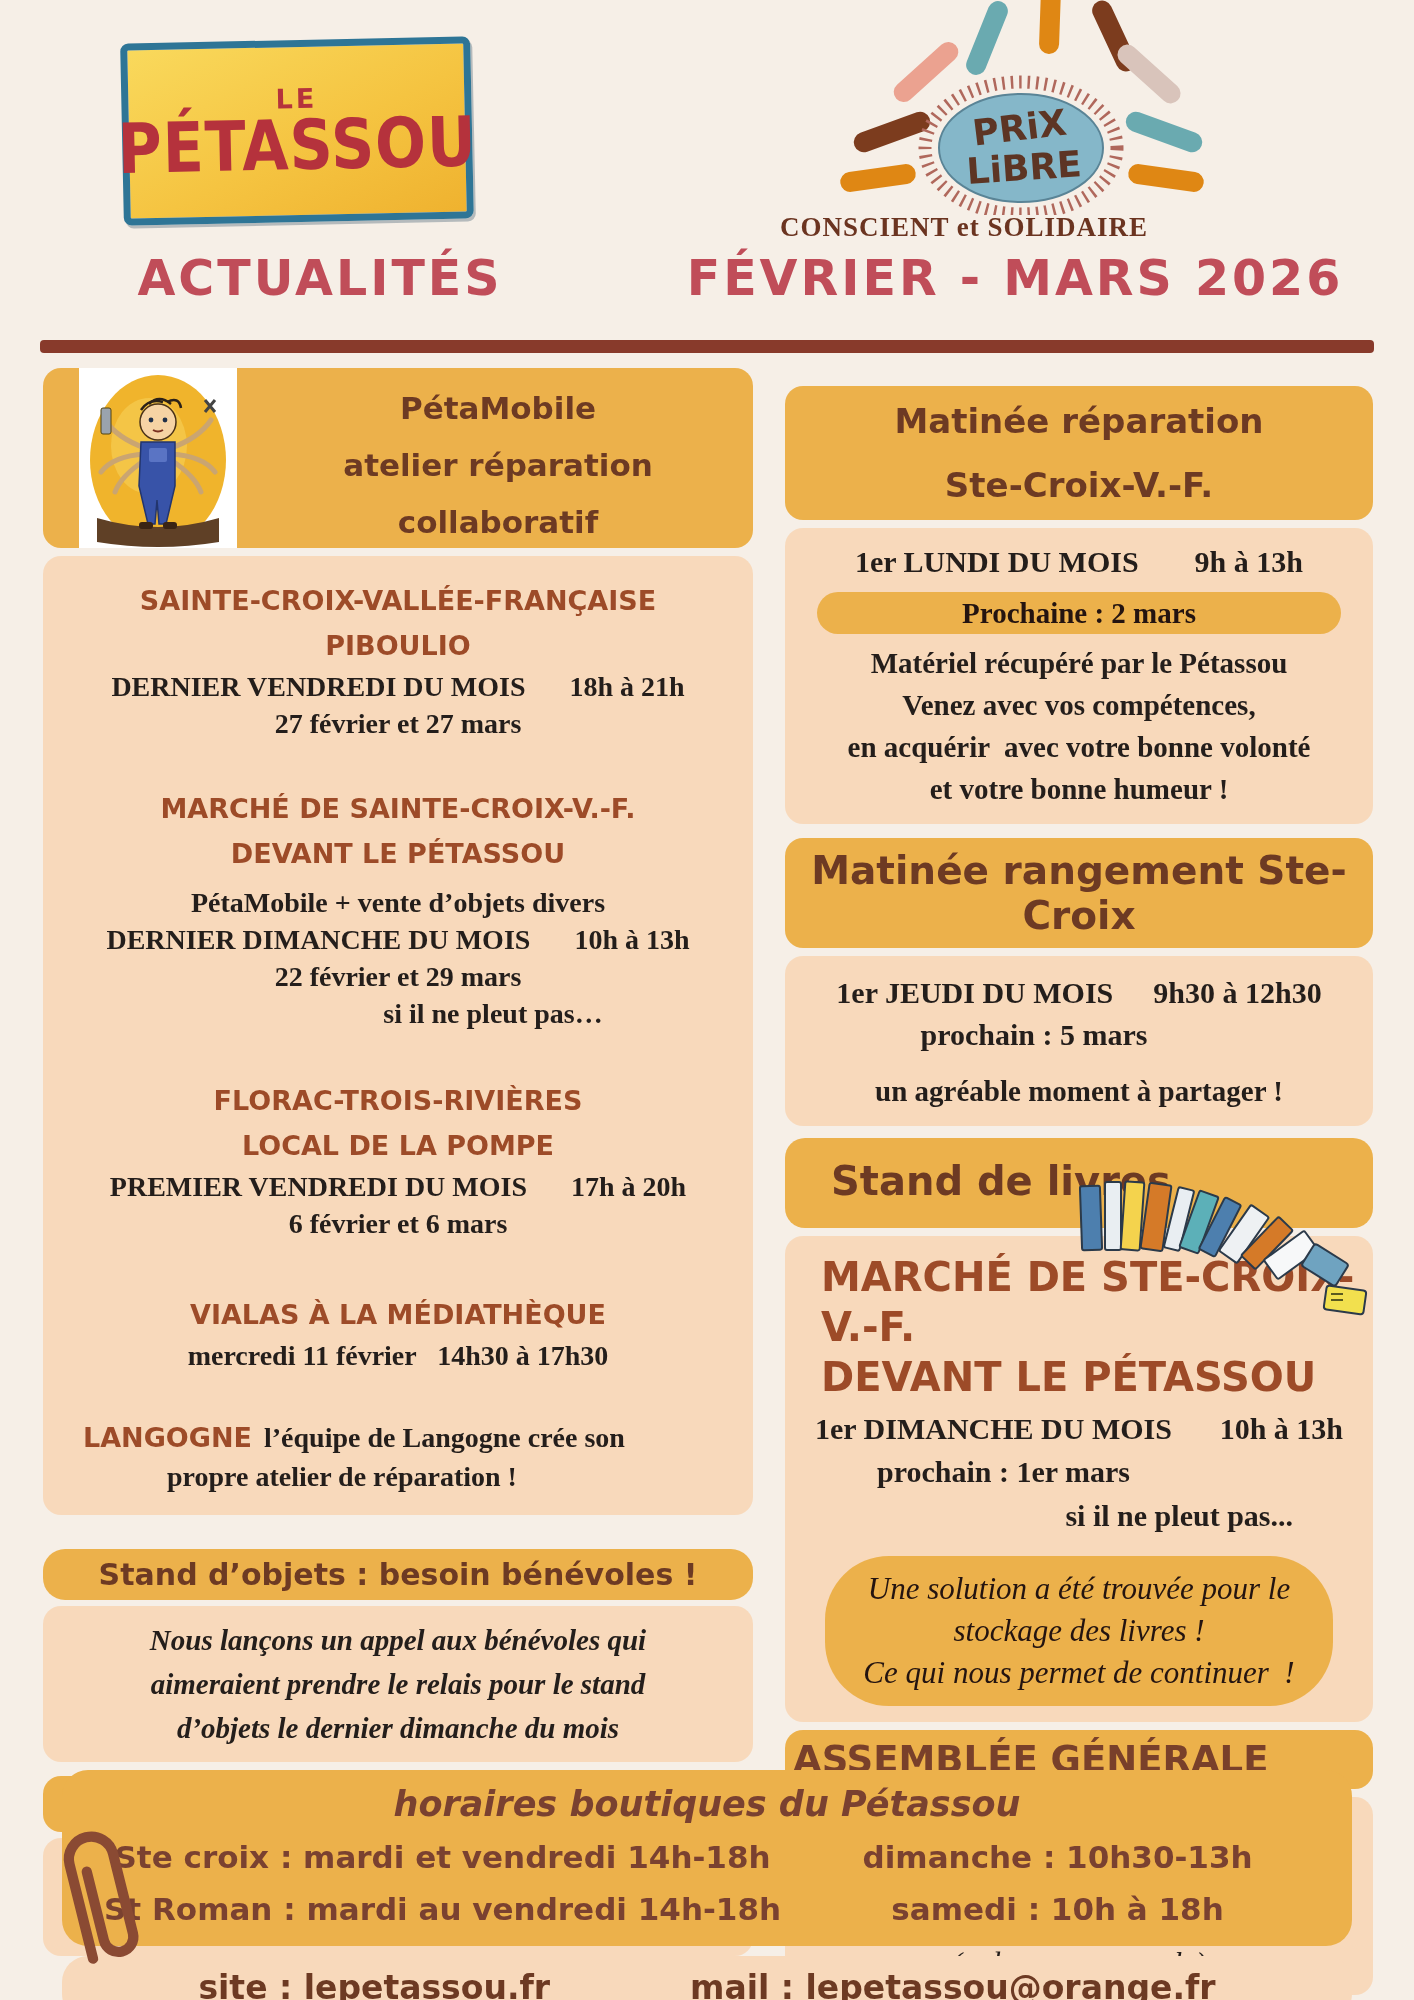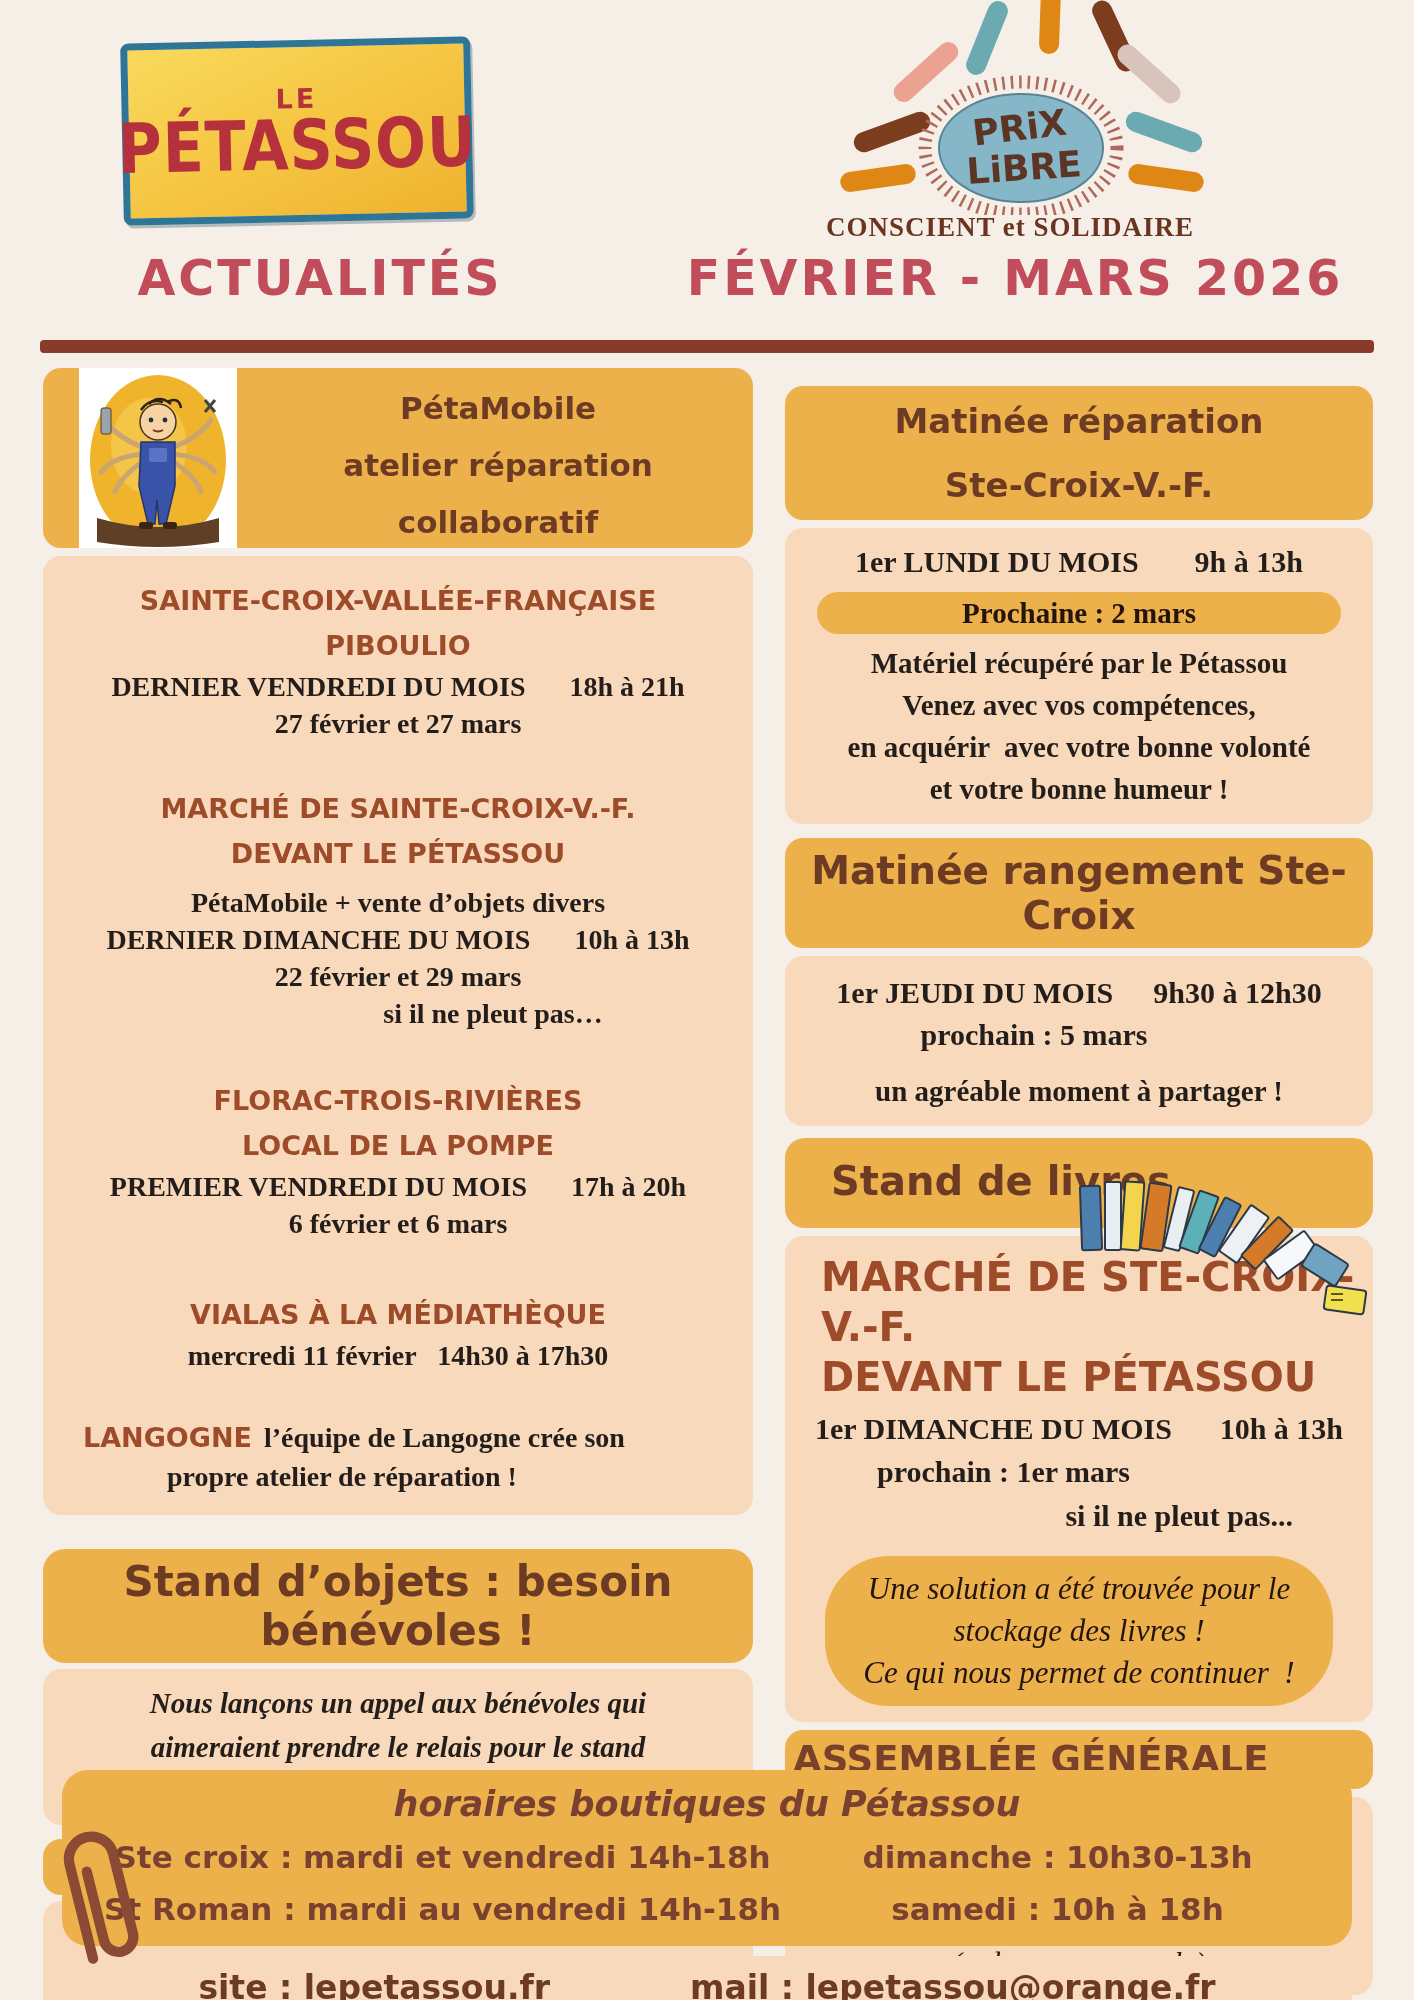--- a/index.html
+++ b/index.html
@@ -14,21 +14,21 @@
     position:absolute;left:122px;top:40px;width:336px;height:168px;
     background:linear-gradient(155deg,#f9d95c 0%,#f5c441 55%,#efb22f 100%);
     border:7px solid #2e7596;border-radius:8px;
     transform:rotate(-1.2deg);
     display:flex;flex-direction:column;align-items:center;justify-content:center;
     box-shadow:2px 3px 0 rgba(60,90,110,.35);
   }
   .logo-le{font-size:27px;font-weight:bold;color:#b5323c;letter-spacing:3px;line-height:28px;}
   .logo-main{font-size:60px;font-weight:bold;color:#b5323c;letter-spacing:1px;line-height:64px;transform:scaleY(1.15);}
   .badge-caption{
-    position:absolute;left:780px;top:212px;width:460px;text-align:center;
+    position:absolute;left:780px;top:212px;width:460px;text-align:left;
     font-family:"Liberation Serif",serif;font-weight:bold;font-size:27px;color:#6b3420;letter-spacing:1px;
   }
   .page-title{
     position:absolute;top:250px;font-size:49px;font-weight:bold;color:#c04d59;letter-spacing:3px;text-align:center;
   }
   #title-left{left:60px;width:520px;}
   #title-right{left:650px;width:730px;}
   .divider{position:absolute;left:40px;right:40px;top:340px;height:13px;background:#883a2b;border-radius:4px;}
   
   .content{position:absolute;left:43px;top:368px;width:1330px;display:flex;gap:32px;align-items:flex-start;}
@@ -45,21 +45,21 @@
   #petamobile-card .t{font-size:31px;font-weight:bold;text-align:center;line-height:57px;}
   .peta-img{position:absolute;left:36px;top:0;width:158px;height:180px;background:#ffffff;overflow:hidden;}
   #schedule-card{margin-top:8px;padding:22px 6px 20px;}
   .sec1{margin-bottom:44px;}.sec2{margin-bottom:46px;}.sec3{margin-bottom:50px;}.sec4{margin-bottom:44px;}
   .note-line{margin-top:8px;}
   .rain-left{padding-left:190px;}
   .langrow{display:flex;gap:12px;padding-left:34px;align-items:baseline;}
   .lang-name{font-weight:bold;font-size:27px;color:#9d4b28;line-height:40px;}
   .lang-text{font-family:"Liberation Serif",serif;font-weight:bold;font-size:28px;line-height:40px;}
   .lang-line2{text-align:left;padding-left:118px;}
-  #objets-title-card{margin-top:34px;border-radius:22px;padding:8px 6px;text-align:center;font-size:42px;font-weight:bold;}
+  #objets-title-card{margin-top:34px;border-radius:22px;padding:8px 6px;text-align:center;font-size:30px;font-weight:bold;}
   #objets-body-card{margin-top:6px;padding:12px 8px;}
   .italic-serif{font-family:"Liberation Serif",serif;font-weight:bold;font-style:italic;font-size:29px;line-height:44px;text-align:center;}
   #animations-title-card{margin-top:14px;padding:8px;text-align:center;font-size:34px;font-weight:bold;}
   #animations-body-card{margin-top:6px;padding:12px 8px 16px;}
   .isprow{display:flex;justify-content:center;gap:46px;font-family:"Liberation Serif",serif;font-weight:bold;font-size:29px;line-height:46px;}
   
   #reparation-title-card{margin-top:18px;padding:3px;text-align:center;font-size:34px;font-weight:bold;line-height:64px;}
   #reparation-body-card{margin-top:8px;padding:12px 8px 14px;}
   .pill{background:#ecb14b;border-radius:24px;margin:8px 24px;padding:3px 6px;text-align:center;
         font-family:"Liberation Serif",serif;font-weight:bold;font-size:29px;color:#241410;line-height:36px;}

